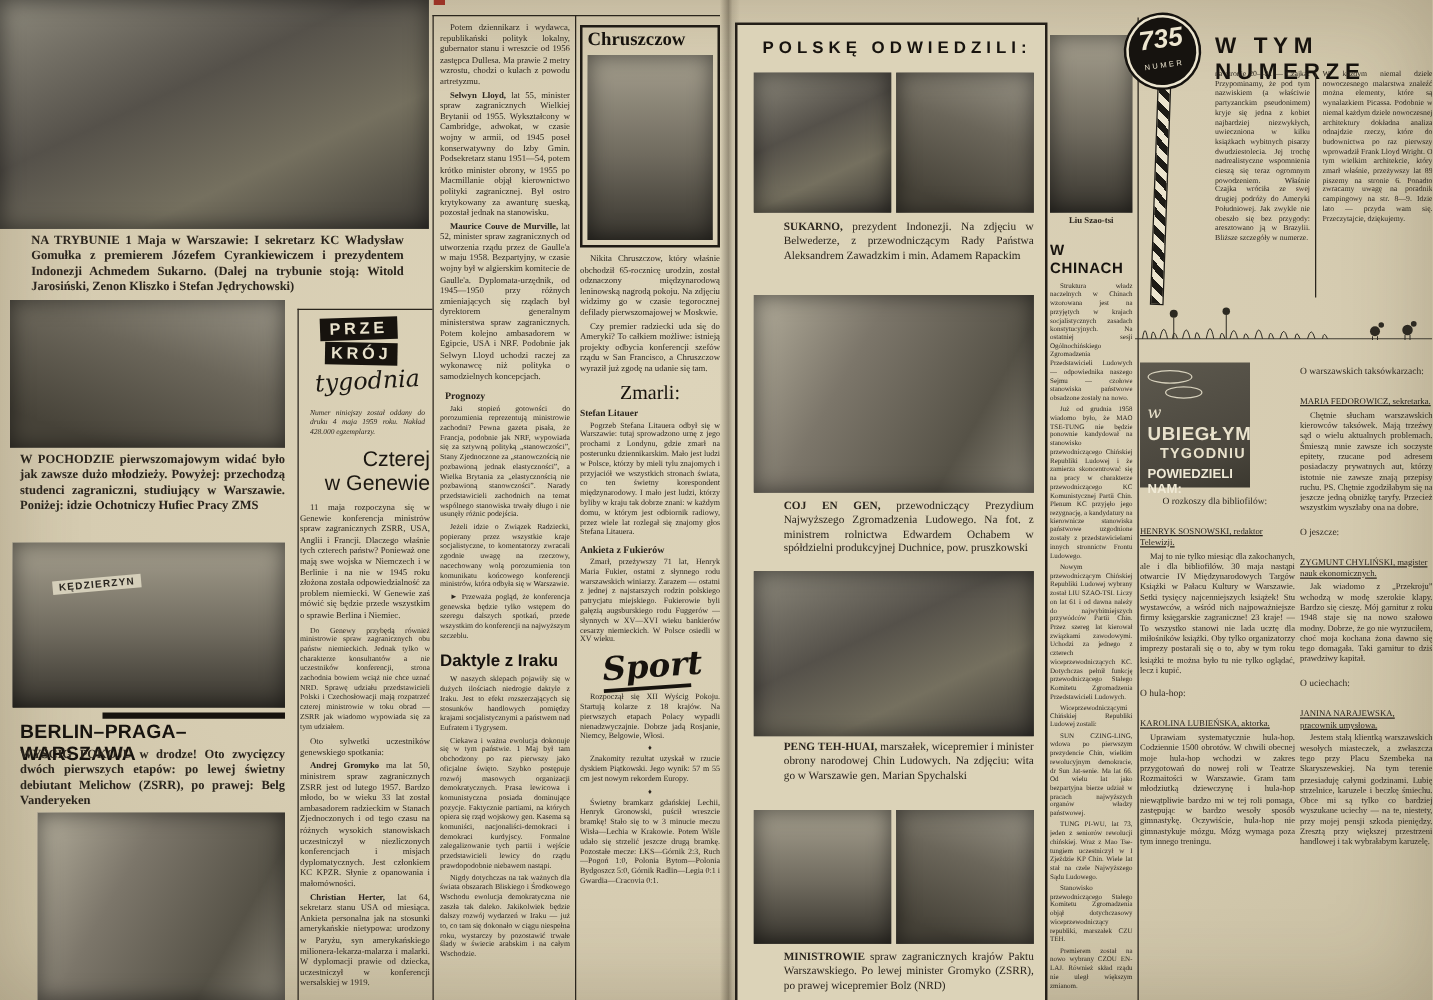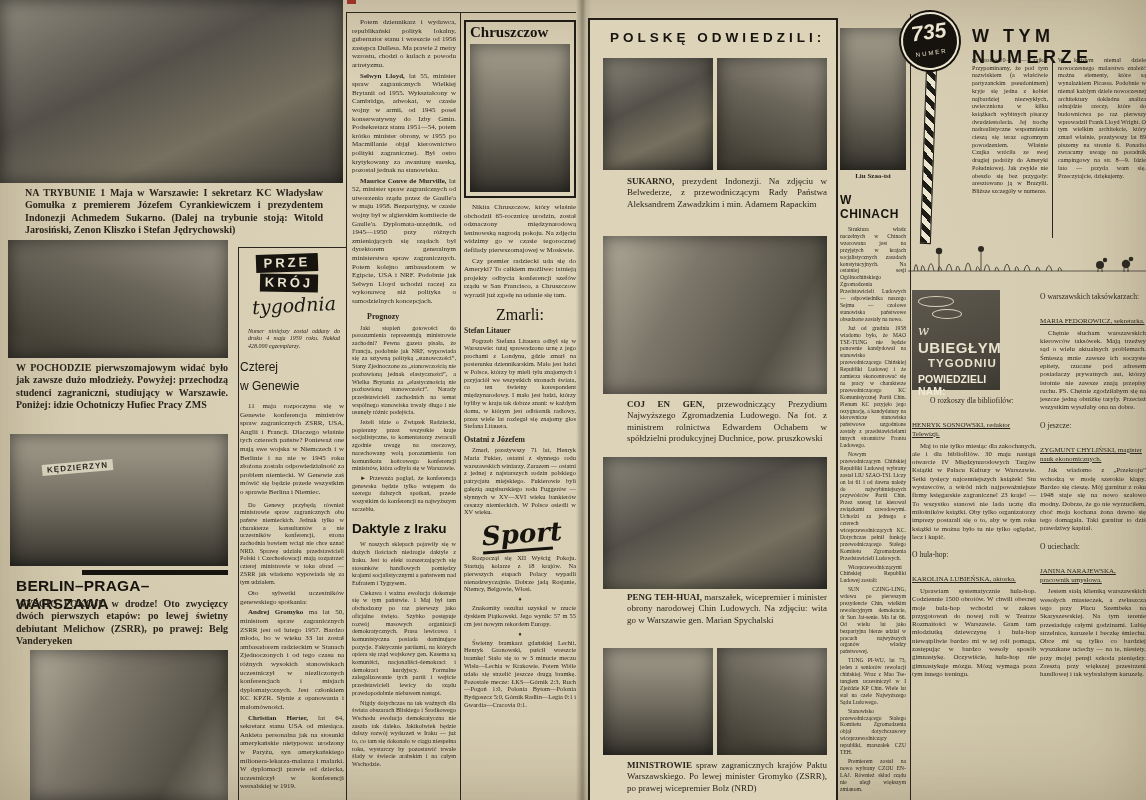--- a/index.html
+++ b/index.html
@@ -66,57 +66,57 @@
   <div class="vr" style="left:238px;top:247px;height:553px;"></div>
   <div class="hr" style="left:238px;top:247px;width:108px;"></div>
   <div class="vr" style="left:346px;top:12px;height:788px;"></div>
   <div class="hr" style="left:346px;top:12px;width:230px;"></div>
   <div class="vr" style="left:460px;top:12px;height:788px;"></div>
 
   <div class="chip" style="left:256px;top:254px;width:62px;height:18px;transform:rotate(-2deg);">PRZE</div>
   <div class="chip" style="left:260px;top:274px;width:58px;height:18px;transform:rotate(1deg);">KRÓJ</div>
   <div class="abs" style="left:246px;top:294px;width:96px;text-align:center;font-style:italic;font-size:19px;font-family:'DejaVu Serif',serif;transform:rotate(-3deg);color:#1c1812;">tygodnia</div>
   <div class="abs jt" style="left:248px;top:328px;width:92px;font-size:6px;line-height:7.3px;font-style:italic;">Numer niniejszy został oddany do druku 4 maja 1959 roku. Nakład 428.000 egzemplarzy.</div>
-  <div class="abs sans" style="left:240px;top:358px;width:104px;text-align:left;font-size:12px;color:#1c1812;line-height:19px;">
+  <div class="abs sans" style="left:240px;top:358px;width:104px;text-align:right;font-size:17px;color:#1c1812;line-height:19px;">
     <div>Czterej</div>
     <div>w Genewie</div>
   </div>
   <div class="abs jt" style="left:240px;top:402px;width:104px;height:398px;overflow:hidden;">
     <p class="pp t7">11 maja rozpoczyna się w Genewie konferencja ministrów spraw zagranicznych ZSRR, USA, Anglii i Francji. Dlaczego właśnie tych czterech państw? Ponieważ one mają swe wojska w Niemczech i w Berlinie i na nie w 1945 roku złożona została odpowiedzialność za problem niemiecki. W Genewie zaś mówić się będzie przede wszystkim o sprawie Berlina i Niemiec.</p>
     <p class="pp t62" style="margin-top:4px;">Do Genewy przybędą również ministrowie spraw zagranicznych obu państw niemieckich. Jednak tylko w charakterze konsultantów a nie uczestników konferencji, strona zachodnia bowiem wciąż nie chce uznać NRD. Sprawę udziału przedstawicieli Polski i Czechosłowacji mają rozpatrzeć czterej ministrowie w toku obrad — ZSRR jak wiadomo wypowiada się za tym udziałem.</p>
     <p class="pp t7" style="margin-top:4px;">Oto sylwetki uczestników genewskiego spotkania:</p>
     <p class="pp t7"><b>Andrej Gromyko</b> <span>ma lat 50, ministrem spraw zagranicznych ZSRR jest od lutego 1957. Bardzo młodo, bo w wieku 33 lat został ambasadorem radzieckim w Stanach Zjednoczonych i od tego czasu na różnych wysokich stanowiskach uczestniczył w niezliczonych konferencjach i misjach dyplomatycznych. Jest członkiem KC KPZR. Słynie z opanowania i małomówności.</span></p>
     <p class="pp t7"><b>Christian Herter,</b> <span>lat 64, sekretarz stanu USA od miesiąca. Ankieta personalna jak na stosunki amerykańskie nietypowa: urodzony w Paryżu, syn amerykańskiego milionera-lekarza-malarza i malarki. W dyplomacji prawie od dziecka, uczestniczył w konferencji wersalskiej w 1919.</span></p>
   </div>
 
   <div class="abs jt" style="left:352px;top:18px;width:104px;height:782px;overflow:hidden;">
     <p class="pp t7">Potem dziennikarz i wydawca, republikański polityk lokalny, gubernator stanu i wreszcie od 1956 zastępca Dullesa. Ma prawie 2 metry wzrostu, chodzi o kulach z powodu artretyzmu.</p>
     <p class="pp t7"><b>Selwyn Lloyd,</b> <span>lat 55, minister spraw zagranicznych Wielkiej Brytanii od 1955. Wykształcony w Cambridge, adwokat, w czasie wojny w armii, od 1945 poseł konserwatywny do Izby Gmin. Podsekretarz stanu 1951—54, potem krótko minister obrony, w 1955 po Macmillanie objął kierownictwo polityki zagranicznej. Był ostro krytykowany za awanturę sueską, pozostał jednak na stanowisku.</span></p>
     <p class="pp t7"><b>Maurice Couve de Murville,</b> <span>lat 52, minister spraw zagranicznych od utworzenia rządu przez de Gaulle'a w maju 1958. Bezpartyjny, w czasie wojny był w algierskim komitecie de Gaulle'a. Dyplomata-urzędnik, od 1945—1950 przy różnych zmieniających się rządach był dyrektorem generalnym ministerstwa spraw zagranicznych. Potem kolejno ambasadorem w Egipcie, USA i NRF. Podobnie jak Selwyn Lloyd uchodzi raczej za wykonawcę niż polityka o samodzielnych koncepcjach.</span></p>
-    <div style="font-weight:bold;font-size:8px;margin:6px 0 3px 15px;">Prognozy</div>
+    <div style="font-weight:bold;font-size:8px;margin:6px 0 3px 4px;">Prognozy</div>
     <p class="pp t62">Jaki stopień gotowości do porozumienia reprezentują ministrowie zachodni? Pewna gazeta pisała, że Francja, podobnie jak NRF, wypowiada się za sztywną polityką „stanowczości”, Stany Zjednoczone za „stanowczością nie pozbawioną jednak elastyczności”, a Wielka Brytania za „elastycznością nie pozbawioną stanowczości”. Narady przedstawicieli zachodnich na temat wspólnego stanowiska trwały długo i nie usunęły różnic podejścia.</p>
     <p class="pp t62">Jeżeli idzie o Związek Radziecki, popierany przez wszystkie kraje socjalistyczne, to komentatorzy zwracali zgodnie uwagę na rzeczowy, nacechowany wolą porozumienia ton komunikatu końcowego konferencji ministrów, która odbyła się w Warszawie.</p>
     <p class="pp t62">► Przeważa pogląd, że konferencja genewska będzie tylko wstępem do szeregu dalszych spotkań, przede wszystkim do konferencji na najwyższym szczeblu.</p>
     <div class="sans" style="font-weight:bold;font-size:13.5px;margin:9px 0 4px 0;color:#17130e;">Daktyle z Iraku</div>
     <p class="pp t62">W naszych sklepach pojawiły się w dużych ilościach niedrogie daktyle z Iraku. Jest to efekt rozszerzających się stosunków handlowych pomiędzy krajami socjalistycznymi a państwem nad Eufratem i Tygrysem.</p>
     <p class="pp t62">Ciekawa i ważna ewolucja dokonuje się w tym państwie. 1 Maj był tam obchodzony po raz pierwszy jako oficjalne święto. Szybko postępuje rozwój masowych organizacji demokratycznych. Prasa lewicowa i komunistyczna posiada dominujące pozycje. Faktycznie partiami, na których opiera się rząd wojskowy gen. Kasema są komuniści, nacjonaliści-demokraci i demokraci kurdyjscy. Formalne zalegalizowanie tych partii i wejście przedstawicieli lewicy do rządu prawdopodobnie niebawem nastąpi.</p>
     <p class="pp t62">Nigdy dotychczas na tak ważnych dla świata obszarach Bliskiego i Środkowego Wschodu ewolucja demokratyczna nie zaszła tak daleko. Jakikolwiek będzie dalszy rozwój wydarzeń w Iraku — już to, co tam się dokonało w ciągu niespełna roku, wystarczy by pozostawić trwałe ślady w świecie arabskim i na całym Wschodzie.</p>
   </div>
 
   <div class="abs" style="left:464px;top:20px;width:112px;height:780px;overflow:hidden;">
     <div style="border:2px solid #1f1b15;padding:2px 4px 4px 4px;">
       <div style="font-weight:bold;font-size:15px;color:#17130e;">Chruszczow</div>
       <div class="ph phd" style="position:relative;width:100px;height:148px;margin:3px auto 0 auto;"></div>
     </div>
     <p class="pp t7 jt" style="margin-top:5px;">Nikita Chruszczow, który właśnie obchodził 65-rocznicę urodzin, został odznaczony międzynarodową leninowską nagrodą pokoju. Na zdjęciu widzimy go w czasie tegorocznej defilady pierwszomajowej w Moskwie.</p>
     <p class="pp t7 jt">Czy premier radziecki uda się do Ameryki? To całkiem możliwe: istnieją projekty odbycia konferencji szefów rządu w San Francisco, a Chruszczow wyraził już zgodę na udanie się tam.</p>
     <div style="text-align:center;font-size:16px;margin:6px 0 2px 0;color:#17130e;">Zmarli:</div>
     <div style="font-weight:bold;font-size:7.5px;margin-bottom:2px;">Stefan Litauer</div>
     <p class="pp t64 jt">Pogrzeb Stefana Litauera odbył się w Warszawie: tutaj sprowadzono urnę z jego prochami z Londynu, gdzie zmarł na posterunku dziennikarskim. Mało jest ludzi w Polsce, którzy by mieli tylu znajomych i przyjaciół we wszystkich stronach świata, co ten świetny korespondent międzynarodowy. I mało jest ludzi, którzy byliby w kraju tak dobrze znani: w każdym domu, w którym jest odbiornik radiowy, przez wiele lat rozlegał się znajomy głos Stefana Litauera.</p>
-    <div style="font-weight:bold;font-size:8px;margin:5px 0 2px 0;">Ostatni z Józefem</div>
+    <div style="font-weight:bold;font-size:8px;margin:5px 0 2px 0;">Ankieta z Fukierów</div>
     <p class="pp t64 jt">Zmarł, przeżywszy 71 lat, Henryk Maria Fukier, ostatni z słynnego rodu warszawskich winiarzy. Zarazem — ostatni z jednej z najstarszych rodzin polskiego patrycjatu miejskiego. Fukierowie byli gałęzią augsburskiego rodu Fuggerów — słynnych w XV—XVI wieku bankierów cesarzy niemieckich. W Polsce osiedli w XV wieku.</p>
     <div style="text-align:center;font-style:italic;font-weight:bold;font-size:26px;font-family:'DejaVu Serif',serif;transform:rotate(-4deg);margin:3px 0 2px 0;color:#17130e;border-bottom:3px solid #17130e;width:70px;margin-left:18px;">Sport</div>
     <p class="pp t64 jt">Rozpoczął się XII Wyścig Pokoju. Startują kolarze z 18 krajów. Na pierwszych etapach Polacy wypadli nienadzwyczajnie. Dobrze jadą Rosjanie, Niemcy, Belgowie, Włosi.</p>
     <div class="sep">♦</div>
     <p class="pp t64 jt">Znakomity rezultat uzyskał w rzucie dyskiem Piątkowski. Jego wynik: 57 m 55 cm jest nowym rekordem Europy.</p>
     <div class="sep">♦</div>
     <p class="pp t64 jt">Świetny bramkarz gdańskiej Lechii, Henryk Gronowski, puścił wreszcie bramkę! Stało się to w 3 minucie meczu Wisła—Lechia w Krakowie. Potem Wiśle udało się strzelić jeszcze drugą bramkę. Pozostałe mecze: ŁKS—Górnik 2:3, Ruch—Pogoń 1:0, Polonia Bytom—Polonia Bydgoszcz 5:0, Górnik Radlin—Legia 0:1 i Gwardia—Cracovia 0:1.</p>
   </div>
 
   <div class="abs" style="left:576px;top:0;width:16px;height:800px;background:linear-gradient(90deg,rgba(43,35,22,0) 0%,rgba(43,35,22,.38) 42%,rgba(43,35,22,.12) 62%,rgba(43,35,22,0) 100%);"></div>

